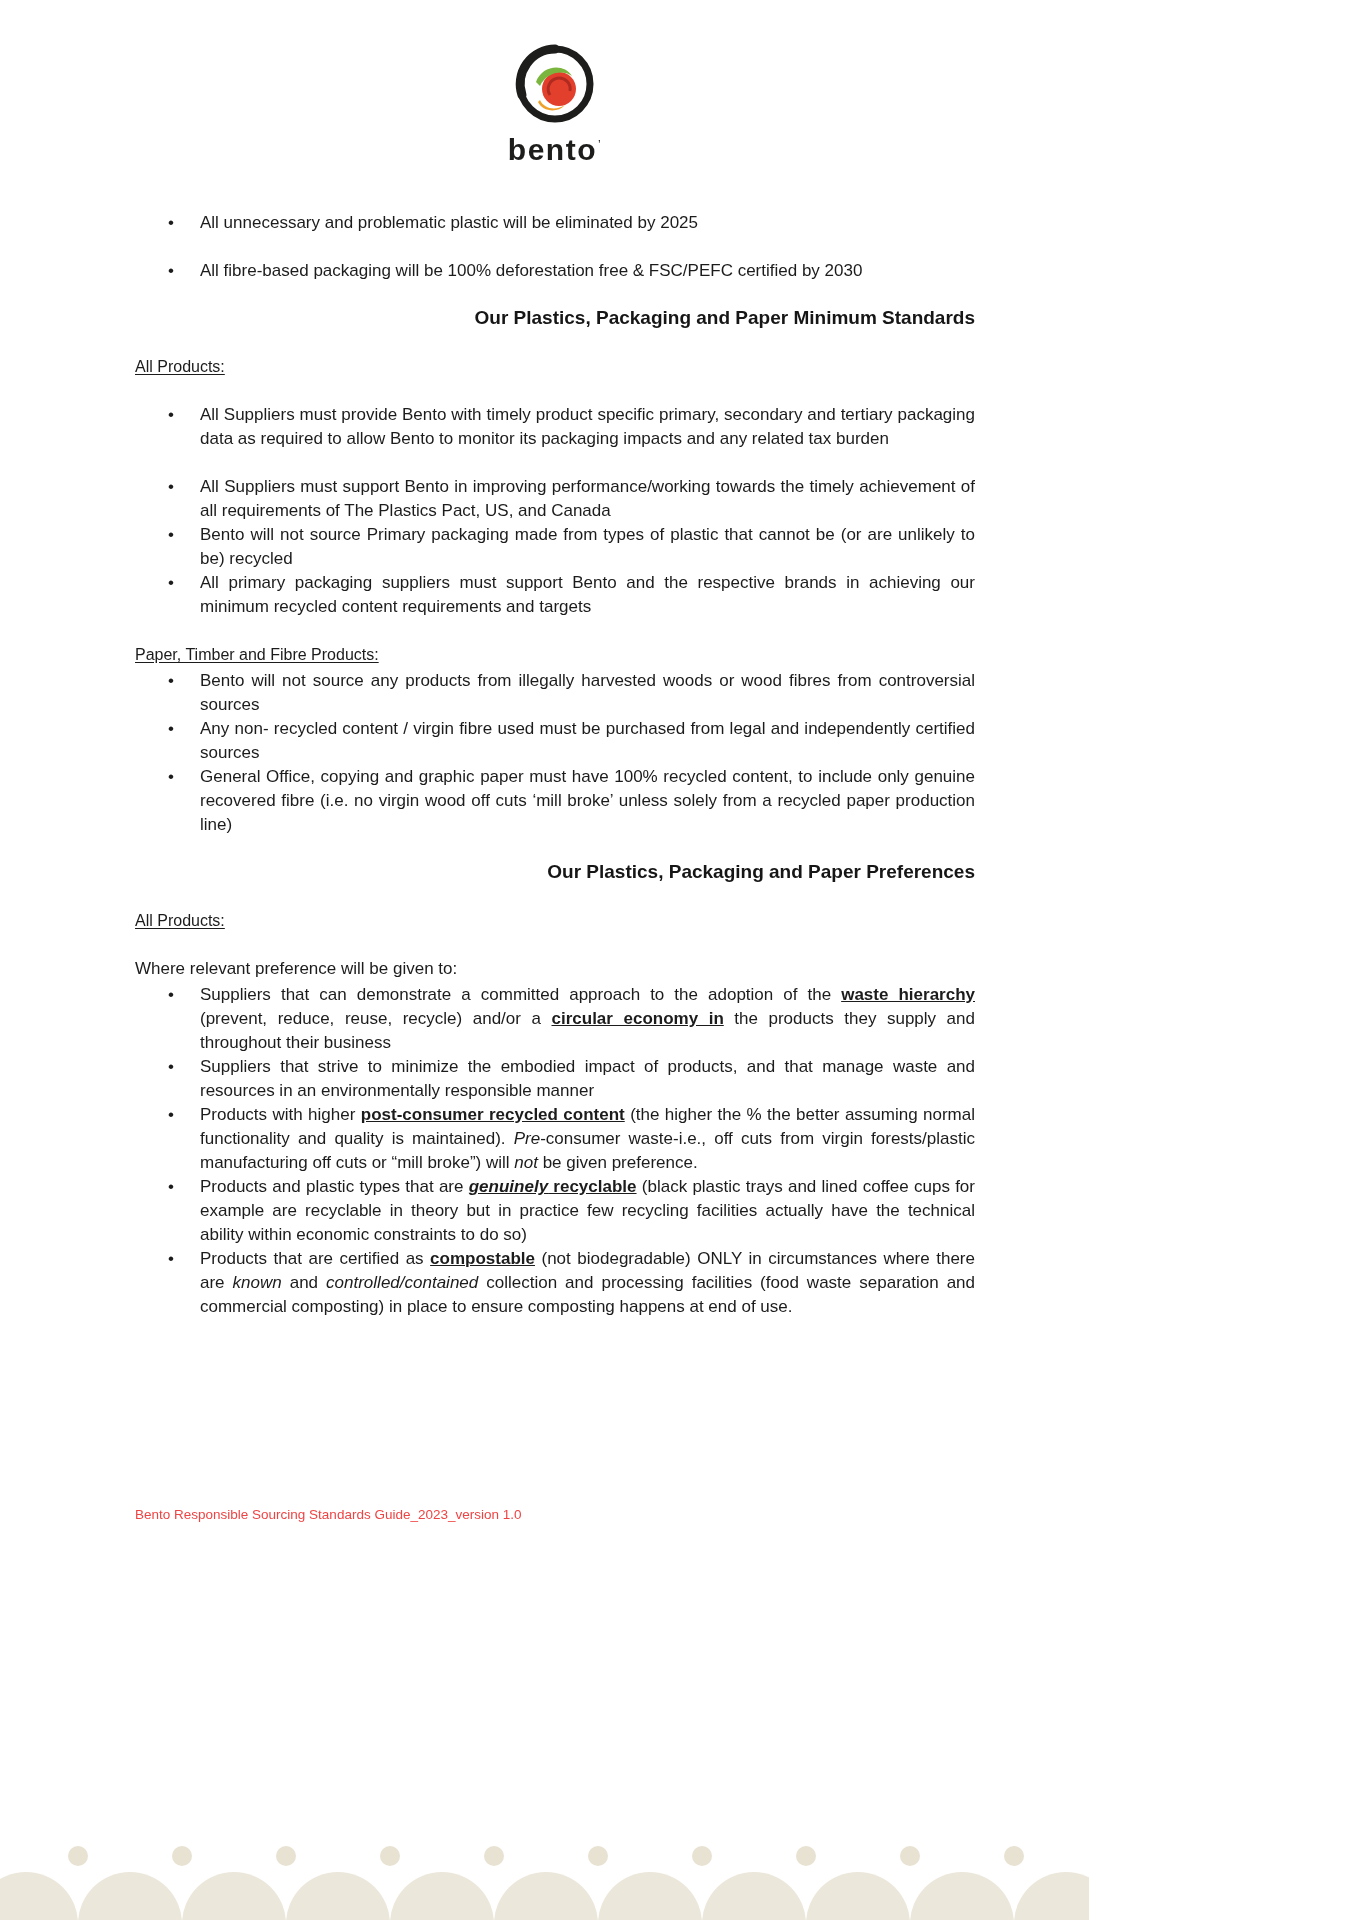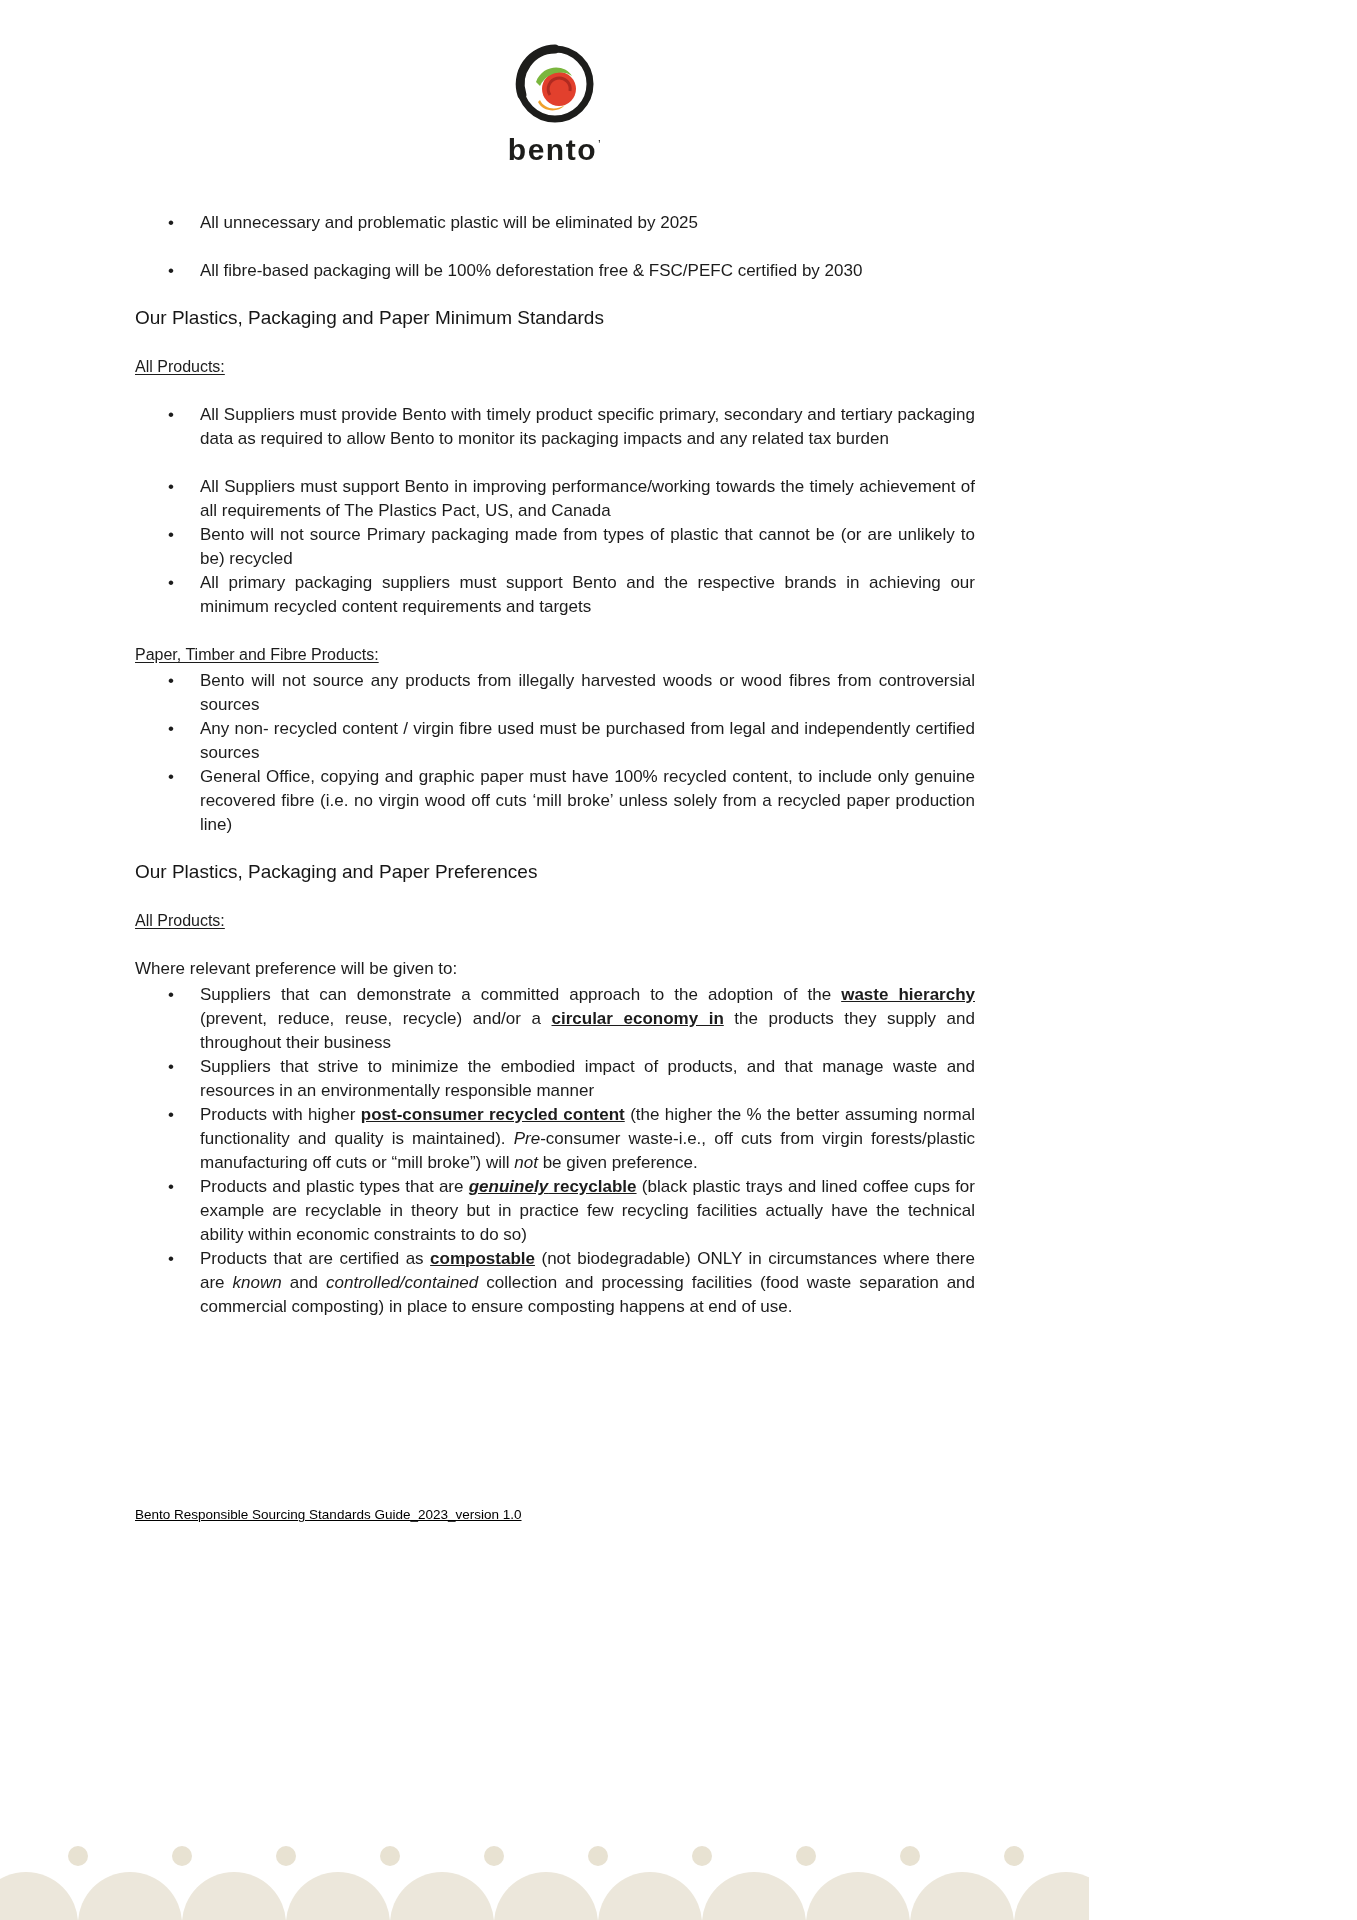--- a/index.html
+++ b/index.html
@@ -5,34 +5,34 @@
   html,body{margin:0;padding:0;background:#ffffff;}
   .page{
     position:relative;width:1089px;height:1920px;background:#fff;overflow:hidden;
     font-family:"Liberation Sans","DejaVu Sans",sans-serif;color:#1c1c1c;
   }
   .content{position:absolute;left:135px;top:36px;width:840px;}
   .logo-wrap{width:100%;display:flex;flex-direction:column;align-items:center;margin-bottom:46px;}
   .logo-svg{display:block;}
   .brand{font-size:30px;font-weight:600;letter-spacing:1.5px;color:var(--ink,#1d1d1b);line-height:1;margin-top:3px;}
   .brand .mark{font-size:12px;vertical-align:super;margin-left:1px;font-weight:400;}
-  .doc-heading{font-size:19px;line-height:26px;font-weight:400;margin:22px 0 0 0;color:#161616;}
+  .doc-heading{font-size:19px;line-height:26px;font-weight:700;margin:22px 0 0 0;color:#161616;text-align:right;}
   .doc-subheading{margin-top:24px;font-size:16px;line-height:24px;}
   .doc-subheading .u{text-decoration:underline;text-underline-offset:2px;}
   .doc-paragraph{margin:24px 0 0 0;font-size:17px;line-height:24px;}
   ul.doc-bullets{list-style:none;margin:24px 0 0 0;padding:0;}
   ul.doc-bullets li{display:flex;padding-left:33px;font-size:17px;line-height:24px;}
   ul.doc-bullets.spaced li + li{margin-top:24px;}
   ul.doc-bullets .marker{flex:0 0 32px;}
   ul.doc-bullets .li-text{flex:1;text-align:justify;}
   .b{font-weight:700;text-decoration:underline;}
   .i{font-style:italic;}
   .gap-before-none{margin-top:0 !important;}
   .gap-before-xs{margin-top:2px !important;}
-  .footer-note{position:absolute;left:135px;top:1506px;font-size:13.5px;line-height:18px;color:#000000;text-decoration:underline;}
+  .footer-note{position:absolute;left:135px;top:1506px;font-size:13.5px;line-height:18px;color:#ef4444;}
   .scallop{position:absolute;left:0;bottom:0;width:1357px;height:80px;pointer-events:none;}
 </style>
 </head>
 <body>
 
 <div class="page">
 
   <main class="content">
     <header class="logo-wrap">
       <svg class="logo-svg" width="150" height="96" viewBox="0 0 150 96" aria-hidden="true">

